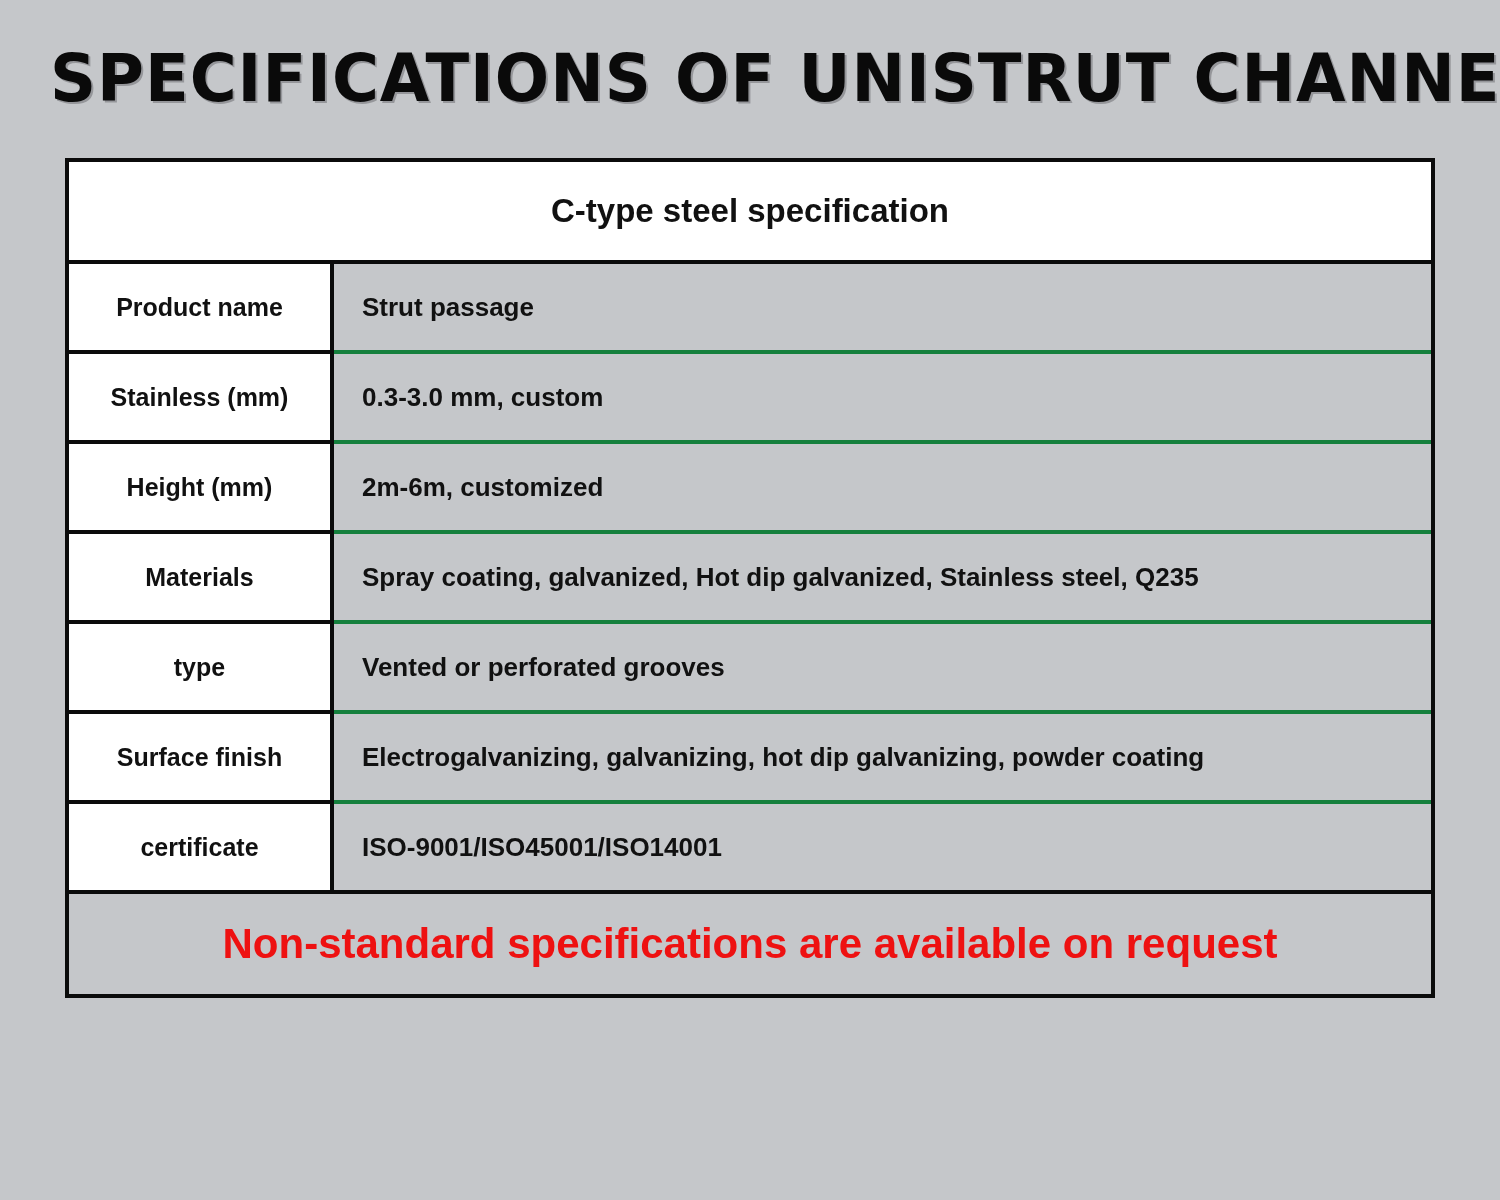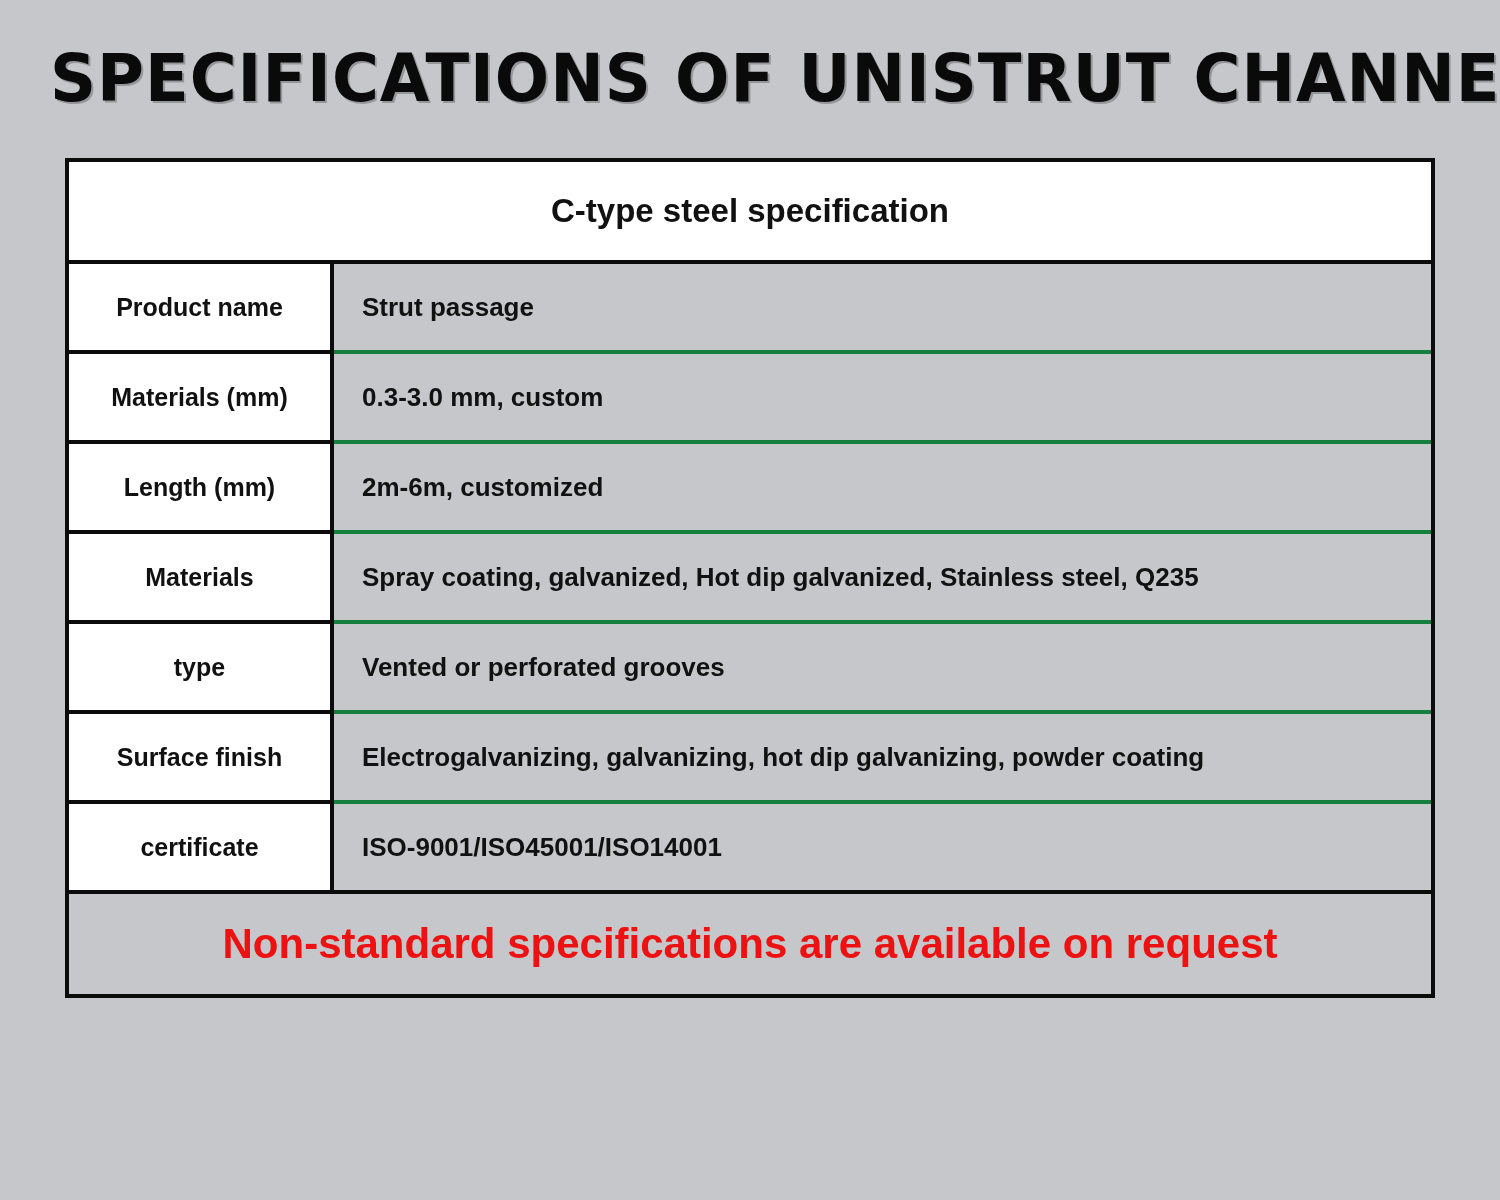--- a/index.html
+++ b/index.html
@@ -136,26 +136,26 @@
         </tr>
 
         <tr>
           <td class="label-cell">Product name</td>
           <td class="value-cell">Strut passage</td>
         </tr>
 
 
 
         <tr>
-          <td class="label-cell">Materials (mm)</td>
+          <td class="label-cell">Stainless (mm)</td>
           <td class="value-cell">0.3-3.0 mm, custom</td>
         </tr>
 
         <tr>
-          <td class="label-cell">Length (mm)</td>
+          <td class="label-cell">Height (mm)</td>
           <td class="value-cell">2m-6m, customized</td>
         </tr>
 
         <tr>
           <td class="label-cell">Materials</td>
           <td class="value-cell">Spray coating, galvanized, Hot dip galvanized, Stainless steel, Q235</td>
         </tr>
 
         <tr>
           <td class="label-cell">type</td>

